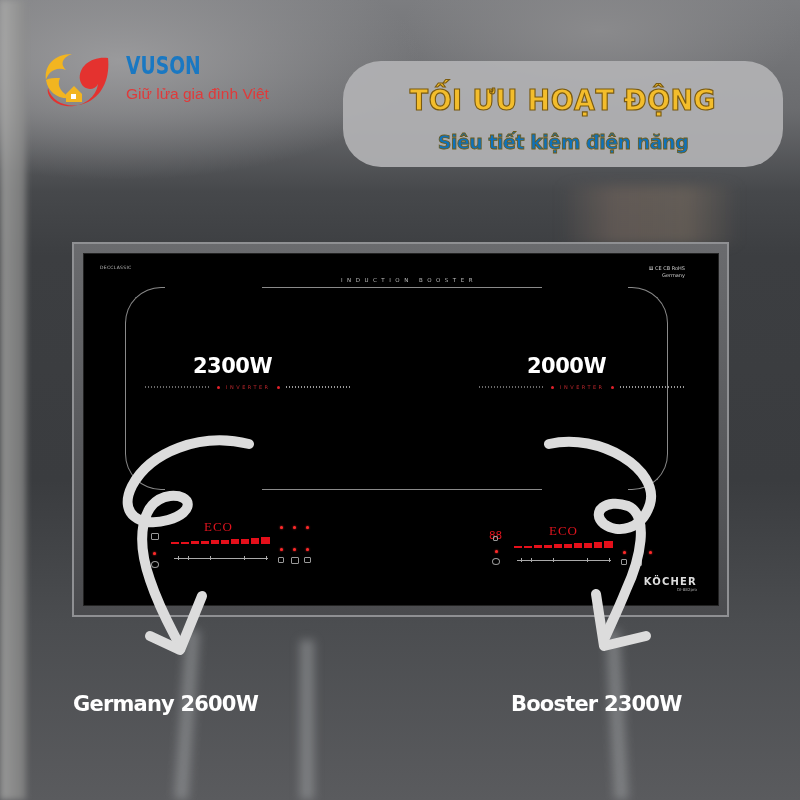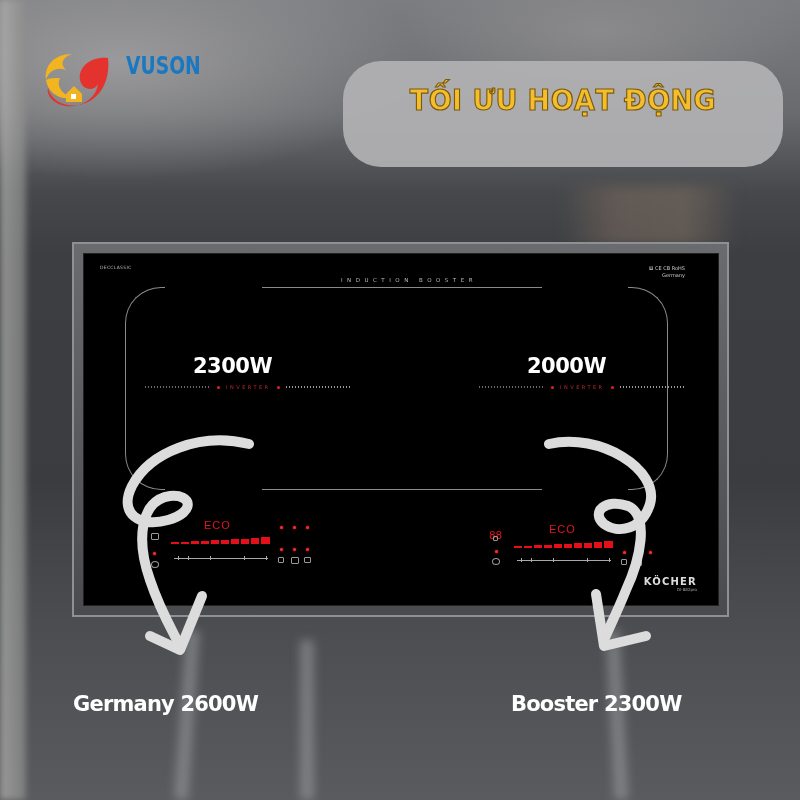--- a/index.html
+++ b/index.html
@@ -112,21 +112,21 @@
   }
   .inverter-left { left: 62px; top: 130px; }
   .inverter-right { left: 396px; top: 130px; }
   .dots { width: 66px; height: 2px;
     background: repeating-linear-gradient(90deg, #9a9a9a 0 1px, transparent 1px 3px);
   }
   .dots.l { background: repeating-linear-gradient(90deg, #6a6a6a 0 1px, transparent 1px 3px); }
   .red-dot { width: 3px; height: 3px; background: #e0202a; border-radius: 50%; }
   .inv-text { font-size: 5px; letter-spacing: 2.5px; color: #c0282e; }
   .eco {
-    position: absolute; font-family: Liberation Sans, sans-serif; font-size: 11px;
+    position: absolute; font-family: Liberation Serif, serif; font-size: 13px;
     color: #e0141e; letter-spacing: 1px;
   }
   .slider-bar { position: absolute; height: 8px; display: flex; align-items: flex-end; gap: 2px; }
   .seg { background: #e50f1a; }
   .scale { position: absolute; height: 1px; background: #aaa; }
   .tick { position: absolute; width: 1px; height: 4px; background: #aaa; top: -2px; }
   .led { position: absolute; width: 3px; height: 3px; border-radius: 50%; background: #ff2a2a; box-shadow: 0 0 2px #ff2a2a; }
   .icon-sm { position: absolute; width: 8px; height: 7px; border: 1px solid #999; border-radius: 1px; }
   .digit88 { position: absolute; font-family: "DejaVu Sans Mono", monospace; font-size: 11px; color: #e0141e; }
 
@@ -158,24 +158,26 @@
 
 <div class="logo">
   <svg class="logo-mark" viewBox="0 0 72 64">
     <path d="M30 6 C12 6 2 18 4 32 C6 24 14 18 24 22 C16 14 24 8 30 6 Z" fill="#f2b520"></path>
     <path d="M4 32 C6 44 16 52 30 50 C20 46 14 38 18 30 C12 30 7 30 4 32 Z" fill="#f2b520"></path>
     <path d="M66 10 C50 8 36 18 38 32 C40 42 52 44 56 36 C54 50 40 60 24 58 C10 56 4 46 6 40 C10 56 30 62 46 54 C62 46 68 28 66 10 Z" fill="#e4322f"></path>
     <path d="M24 46 L32 38 L40 46 L40 54 L24 54 Z" fill="#f2b520"></path>
     <rect x="29" y="46" width="5" height="5" fill="#fff"></rect>
   </svg>
   <div class="logo-name">VUSON</div>
+  <div class="logo-tag">Giữ lửa gia đình Việt</div>
 </div>
 
 <div class="headline">
   <div class="headline-title">TỐI ƯU HOẠT ĐỘNG</div>
+  <div class="headline-sub">Siêu tiết kiệm điện năng</div>
 </div>
 
 <div class="cooktop">
   <div class="glass">
     <div class="brand-small">DECCLASSIC</div>
     <div class="cert">
       <div>⚅ CE CB RoHS</div>
       <div>Germany</div>
     </div>
     <div class="induction-label">INDUCTION BOOSTER</div>

